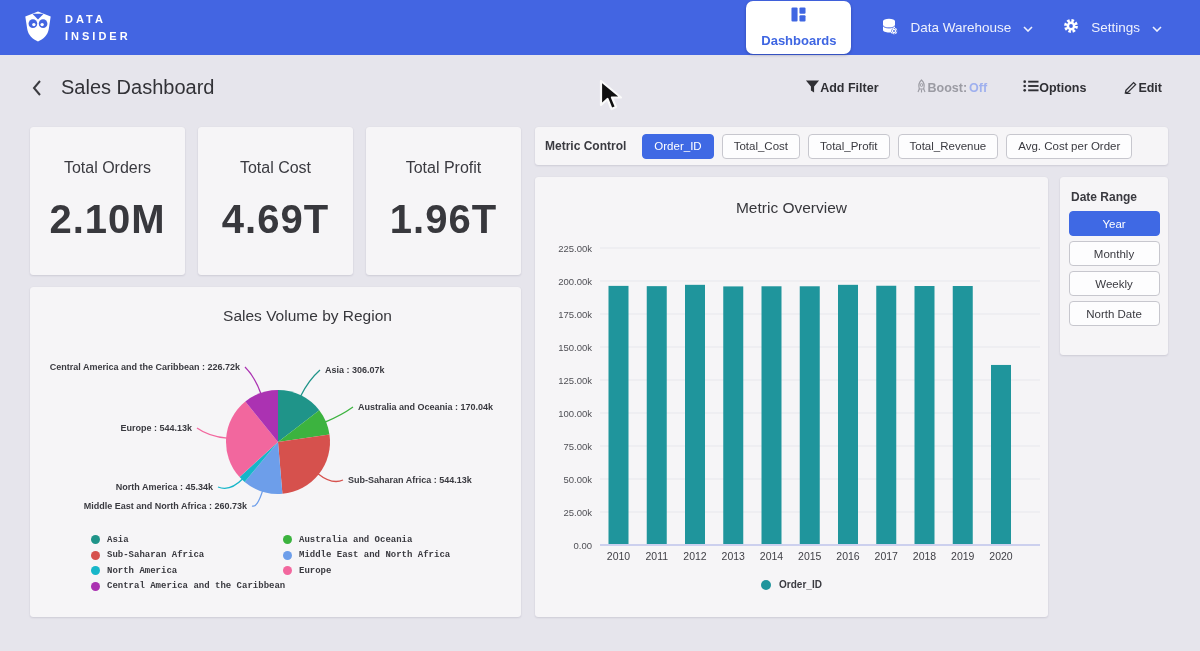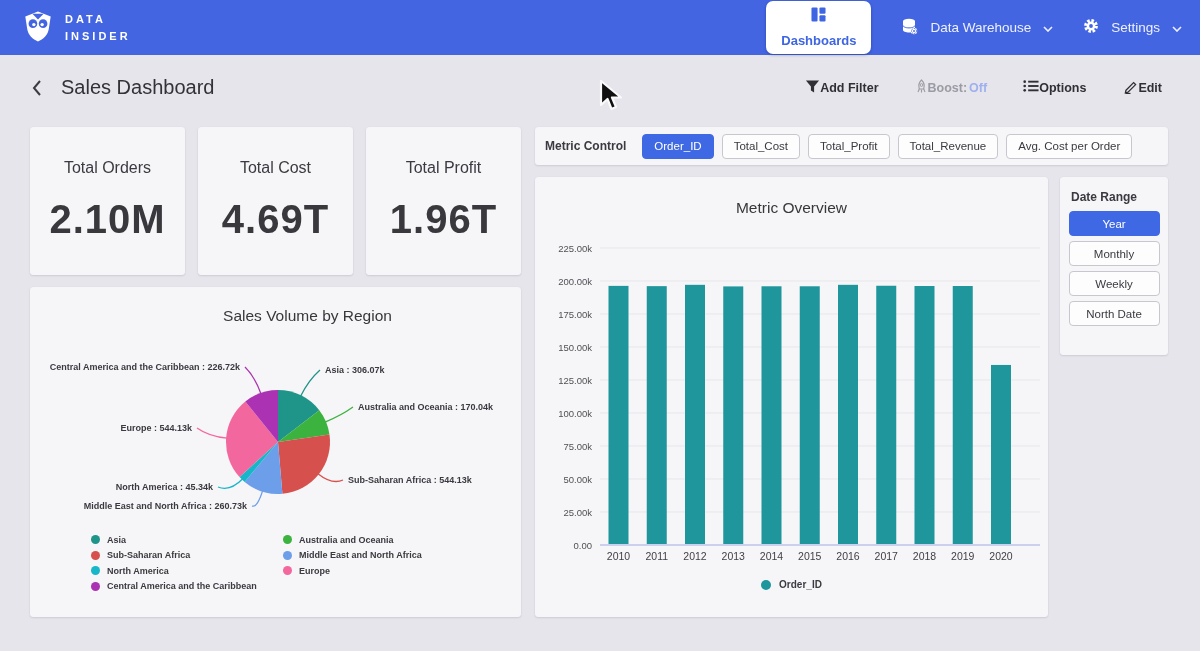--- a/index.html
+++ b/index.html
@@ -2,21 +2,21 @@
 <html><head>
 <meta charset="utf-8">
 <style>
   html,body{margin:0;padding:0;}
   .app{position:relative;width:1200px;height:651px;overflow:hidden;background:#e6e5ec;
        font-family:"Liberation Sans",sans-serif;color:#3a3a40;}
   svg text{font-family:"Liberation Sans",sans-serif;}
 
   
   .navbar{position:absolute;top:0;left:0;right:0;height:55px;background:#4365e2;
-          display:flex;align-items:center;padding:0 18px 0 22px;box-sizing:border-box;}
+          display:flex;align-items:center;padding:0 38px 0 22px;box-sizing:border-box;}
   .brand{display:flex;align-items:center;gap:11px;cursor:pointer;}
   .brand-text{color:#fff;font-size:11px;font-weight:bold;letter-spacing:3px;line-height:1.5;}
   .nav-right{margin-left:auto;display:flex;align-items:center;gap:30px;}
   .pill{display:flex;align-items:center;gap:8px;background:#fff;color:#3f66e2;font-weight:bold;
         font-size:13px;padding:6px 15px;border-radius:7px;border:none;cursor:pointer;
         box-shadow:0 1px 3px rgba(10,20,80,.35);font-family:"Liberation Sans",sans-serif;flex-direction:column;}
   .nav-item{display:flex;align-items:center;gap:12px;color:#eef1fd;font-size:13.5px;
             font-weight:400;cursor:pointer;}
 
   
@@ -62,21 +62,21 @@
   .dr-btn{display:block;width:91px;height:25px;margin:5px auto;border-radius:4px;
           border:1px solid #c7c7ce;background:#fdfdfe;font-size:11.5px;color:#3a3a40;
           cursor:pointer;font-family:"Liberation Sans",sans-serif;}
   .dr-btn.active{background:#3f69e4;border-color:#3f69e4;color:#fff;}
 
   
   .pie-card{left:30px;top:287px;width:491px;height:330px;}
   .pie-title{position:absolute;top:20px;left:0;width:100%;text-align:center;font-size:15.5px;
              color:#37373c;padding-left:32px;}
   .pie-legend-col{position:absolute;top:245px;font-size:9px;font-weight:bold;color:#3a3a40;}
-  .pl-row{display:flex;align-items:center;gap:7px;height:15.5px;cursor:pointer;}
+  .pl-row{display:flex;align-items:center;gap:7px;height:15.5px;cursor:pointer;font-family:Liberation Mono, monospace;}
   .pl-dot{width:9px;height:9px;border-radius:50%;flex:none;}
 
   .cursor{position:absolute;left:598px;top:80px;pointer-events:none;}
 </style>
 </head>
 <body>
 
 <div class="app">
 
   <nav class="navbar">

